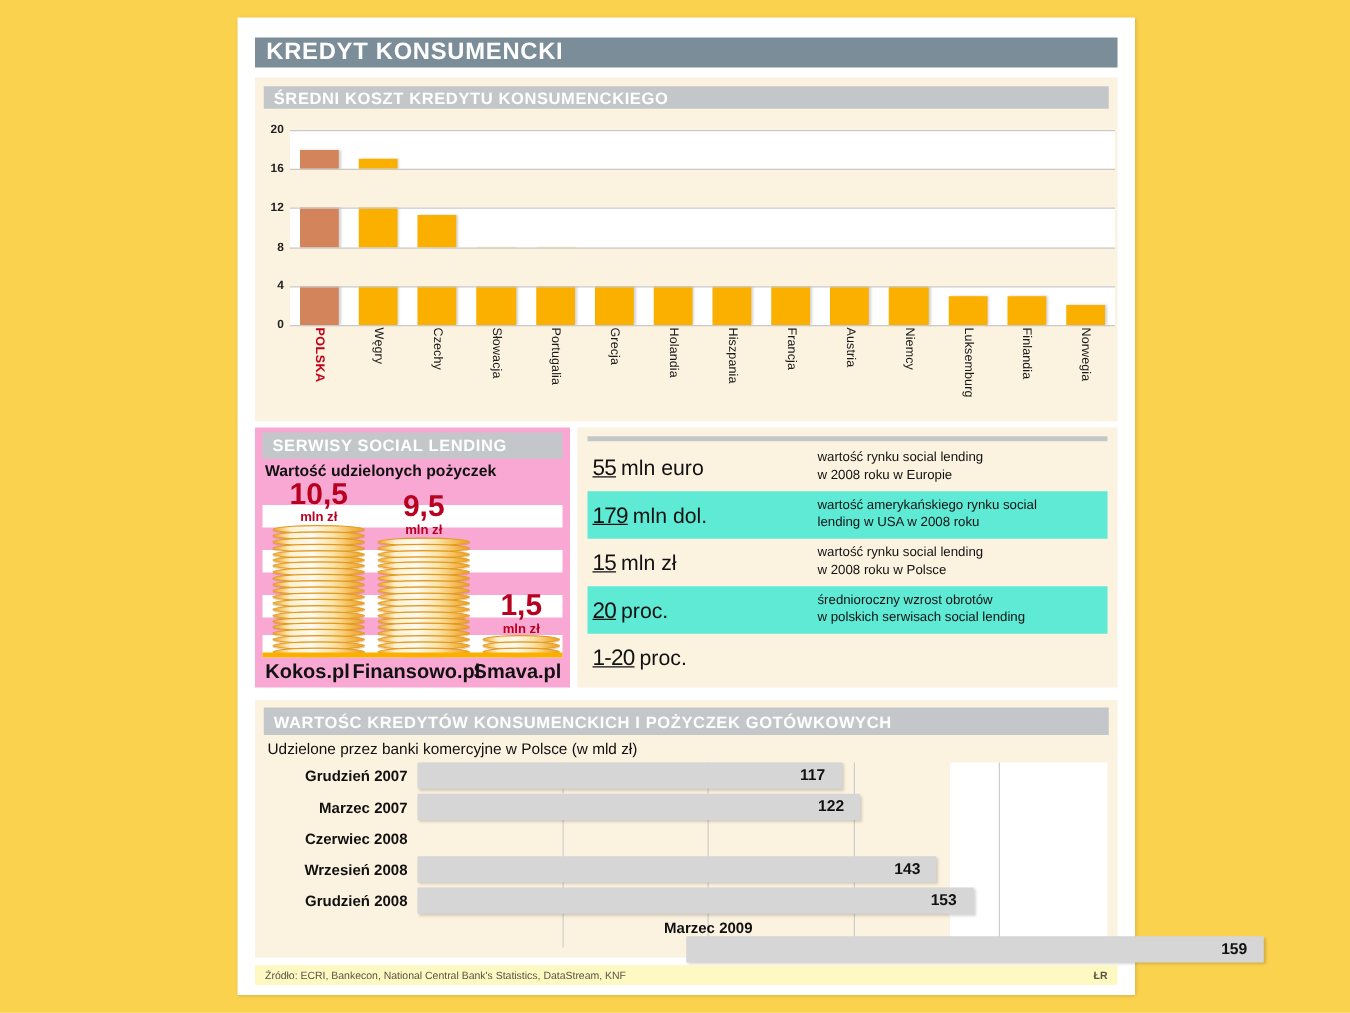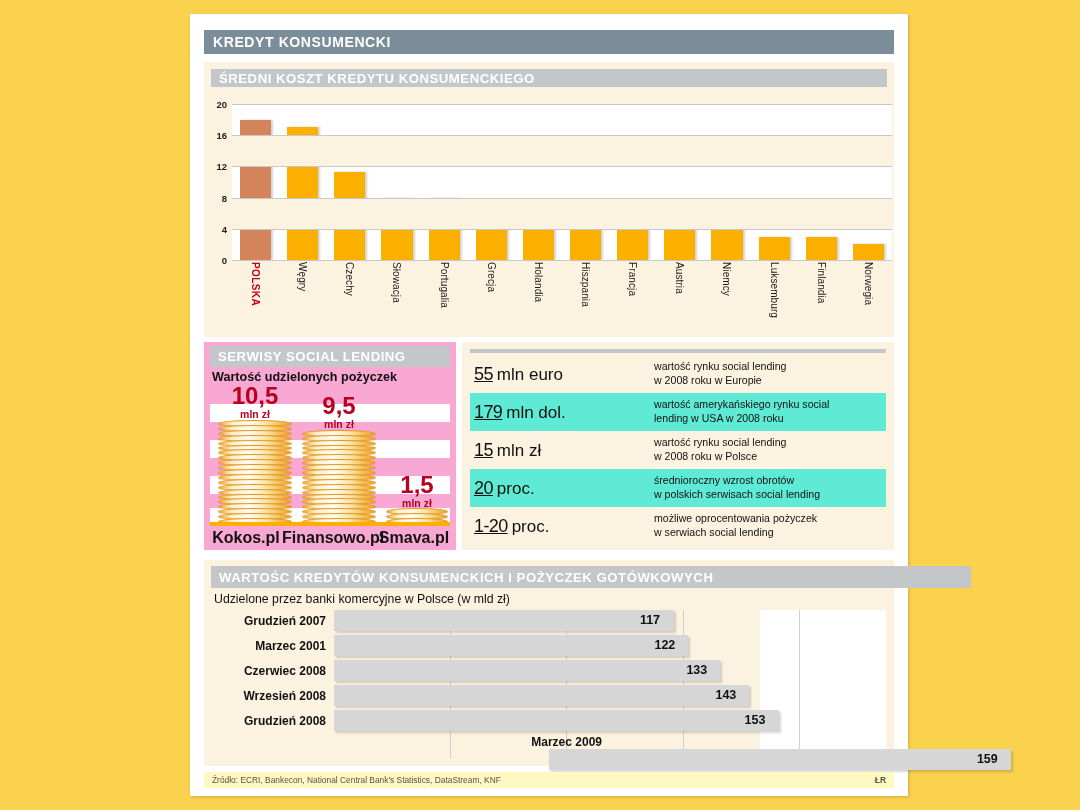--- a/index.html
+++ b/index.html
@@ -23,21 +23,21 @@
   }
 
   
   .main-title-bar {
     position: absolute; left: 14px; top: 16px;
     width: 690px; height: 24px;
     background: #7b8d99;
     display: flex; align-items: center;
   }
   .main-title-bar .txt {
-    color: #ffffff; font-size: 14px; font-weight: bold;
+    color: #ffffff; font-size: 19px; font-weight: bold;
     letter-spacing: 0.6px; padding-left: 9px;
   }
 
   
   .sec1 {
     position: absolute; left: 14px; top: 48px;
     width: 690px; height: 275px;
     background: #fcf2e0;
   }
   .sub-bar {
@@ -189,21 +189,21 @@
   .statdesc {
     font-size: 10.6px; color: #111; line-height: 1.28;
   }
 
   
   .sec3 {
     position: absolute; left: 14px; top: 546px;
     width: 690px; height: 206px;
     background: #fcf2e0;
   }
-  .sec3 .sub-bar { left: 7px; top: 6px; width: 760px; height: 22px; }
+  .sec3 .sub-bar { left: 7px; top: 6px; width: 676px; height: 22px; }
   .s3-sub {
     position: absolute; left: 10px; top: 32px;
     font-size: 12.3px; font-weight: normal; color: #111;
   }
   .chart3 {
     position: absolute; left: 8px; top: 50px;
     width: 674px; height: 150px;
   }
   .c3-white {
     position: absolute; top: 0; left: 548px;
@@ -477,24 +477,20 @@
           </div>
           <div class="statrow alt">
             <div class="statnum"><span class="n">20</span><span class="u">proc.</span></div>
             <div class="statdesc">
               <div>średnioroczny wzrost obrotów</div>
               <div>w polskich serwisach social lending</div>
             </div>
           </div>
           <div class="statrow">
             <div class="statnum"><span class="n">1-20</span><span class="u">proc.</span></div>
-            <div class="statdesc">
-              <div>możliwe oprocentowania pożyczek</div>
-              <div>w serwiach social lending</div>
-            </div>
           </div>
         </div>
     </div>
 
     <div class="sec3">
       <div class="sub-bar">
         <span class="txt">WARTOŚC KREDYTÓW KONSUMENCKICH I POŻYCZEK GOTÓWKOWYCH</span>
       </div>
       <div class="s3-sub">Udzielone przez banki komercyjne w Polsce (w mld zł)</div>
       <div class="chart3" id="chart3">
@@ -504,32 +500,28 @@
           <div class="c3-gl" style="left: 470.632px;"></div>
           <div class="c3-gl" style="left: 586.842px;"></div>
           <div class="c3row" style="top: 0px;">
             <div class="c3lbl">Grudzień 2007</div>
             <div class="c3bwrap">
               <div class="c3bar" style="width: 339.916px;"></div>
               <div class="c3val" style="left: 305.916px;">117</div>
             </div>
           </div>
           <div class="c3row" style="top: 25px;">
-            <div class="c3lbl">Marzec 2001</div>
+            <div class="c3lbl">Marzec 2007</div>
             <div class="c3bwrap">
               <div class="c3bar" style="width: 354.442px;"></div>
               <div class="c3val" style="left: 320.442px;">122</div>
             </div>
           </div>
           <div class="c3row" style="top: 50px;">
             <div class="c3lbl">Czerwiec 2008</div>
-            <div class="c3bwrap">
-              <div class="c3bar" style="width: 386.4px;"></div>
-              <div class="c3val" style="left: 352.4px;">133</div>
-            </div>
           </div>
           <div class="c3row" style="top: 75px;">
             <div class="c3lbl">Wrzesień 2008</div>
             <div class="c3bwrap">
               <div class="c3bar" style="width: 415.453px;"></div>
               <div class="c3val" style="left: 381.453px;">143</div>
             </div>
           </div>
           <div class="c3row" style="top: 100px;">
             <div class="c3lbl">Grudzień 2008</div>

